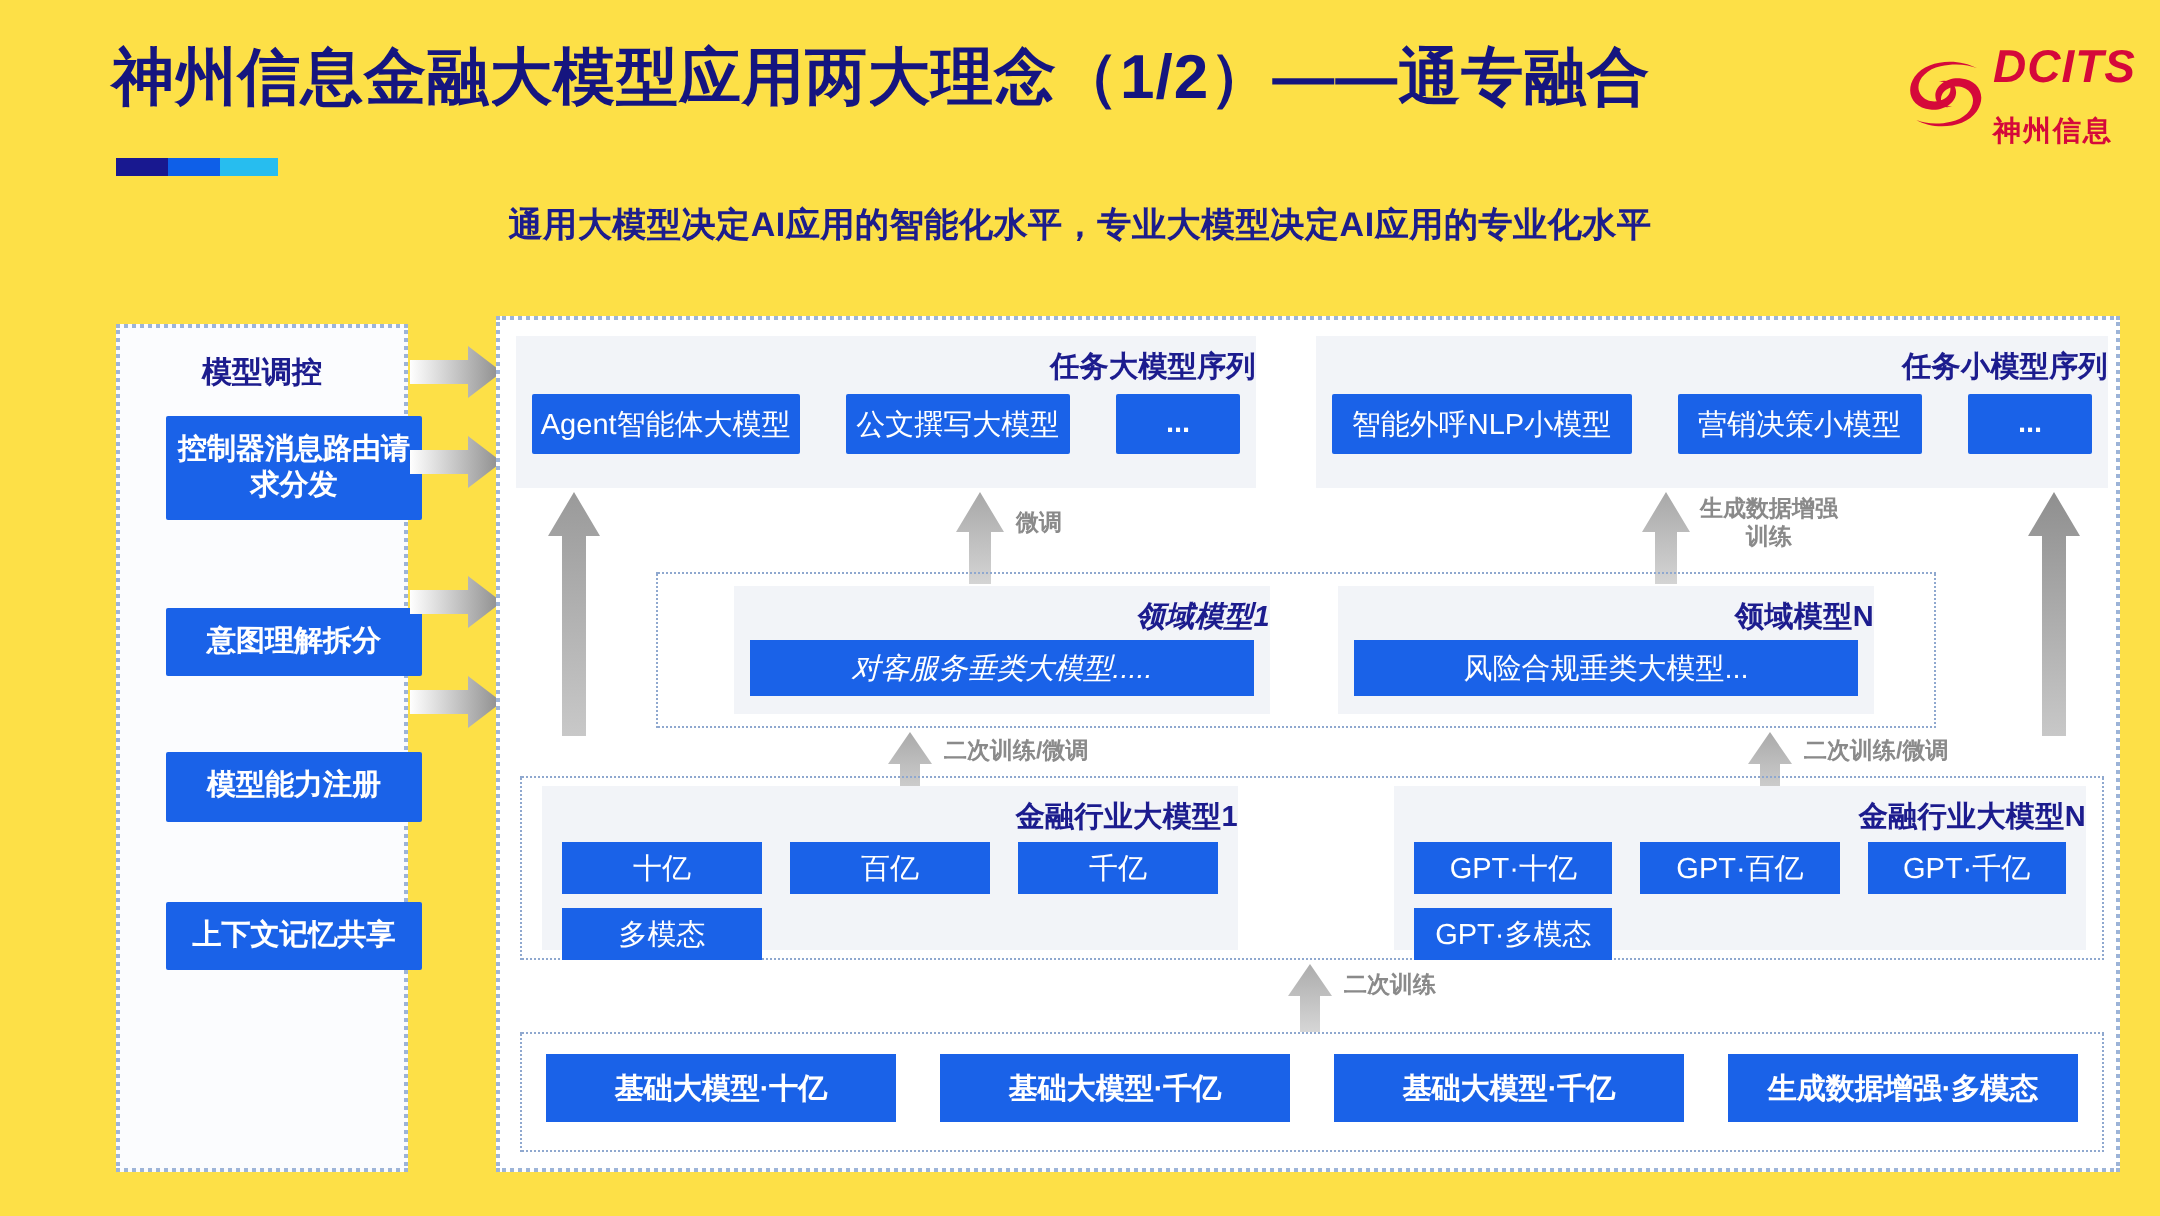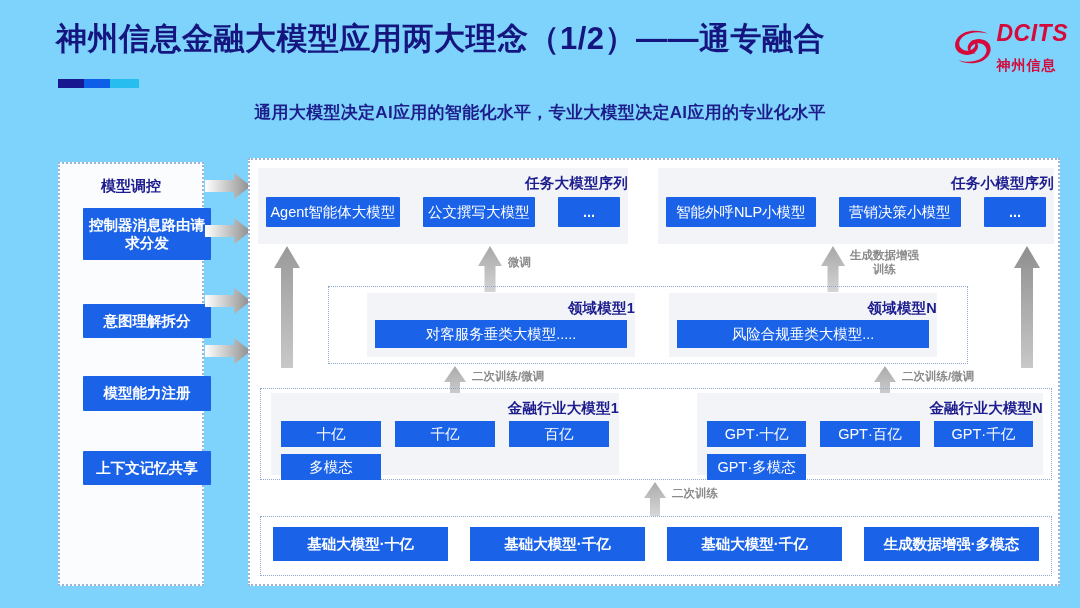--- a/index.html
+++ b/index.html
@@ -2,21 +2,21 @@
 <html><head>
 <meta charset="utf-8">
 <style>
   * { box-sizing: border-box; margin: 0; padding: 0; }
   html, body {
     width: 1080px; height: 608px;
     background: #ffffff;
     font-family: "Liberation Sans", "DejaVu Sans", sans-serif;
     overflow: hidden;
   }
-  #slide { position: relative; width: 1080px; height: 608px; background: #7dd3fc; padding-left: 13px; }
+  #slide { position: relative; width: 1080px; height: 608px; background: #fde047; padding-left: 13px; }
 
   
   .title {
     position: absolute; left: 56px; top: 18px;
     font-size: 31px; font-weight: bold; letter-spacing: .5px;
     color: #15157F; white-space: nowrap;
   }
   .title-bar { position: absolute; left: 58px; top: 79px; display: flex; height: 9px; }
   .title-bar i { display: block; height: 9px; }
   .tb1 { width: 26px; background: #181890; }
@@ -238,21 +238,21 @@
       <defs>
           <linearGradient id="vg4" x1="0" y1="1" x2="0" y2="0">
         <stop offset="0" stop-color="#C8C8C8"></stop>
             <stop offset="1" stop-color="#8F8F8F"></stop>
           </linearGradient>
         </defs>
       <path d="M13 0 L26 22 H19 V122 H7 V22 H0 Z" fill="url(#vg4)"></path>
     </svg>
 
     <div class="dashwrap" style="left:78px; top:126px; width:640px; height:78px;">
-      <div class="dm-inner" style="left:38px; top:6px; width:268px; height:64px;">
+      <div class="dm-inner" style="left:38px; top:6px; width:268px; height:64px;font-style:italic;">
         <div class="gbox-title">领域模型1</div>
         <div class="dm-chip">对客服务垂类大模型.....</div>
       </div>
       <div class="dm-inner" style="left:340px; top:6px; width:268px; height:64px;">
         <div class="gbox-title">领域模型N</div>
         <div class="dm-chip">风险合规垂类大模型...</div>
       </div>
     </div>
 
     <svg class="varrow" style="left:194px; top:206px; width:22px; height:34px;" viewBox="0 0 22 34">
@@ -275,22 +275,22 @@
         </defs>
       <path d="M11 0 L22 16 H16 V34 H6 V16 H0 Z" fill="url(#vg6)"></path>
     </svg>
     <div class="alabel" style="left:652px; top:210px;">二次训练/微调</div>
 
     <div class="dashwrap" style="left:10px; top:228px; width:792px; height:92px;">
       <div class="gbox" style="left:10px; top:4px; width:348px; height:82px;">
         <div class="gbox-title">金融行业大模型1</div>
         <div class="grid2">
           <div class="gcell">十亿</div>
+          <div class="gcell">百亿</div>
           <div class="gcell">千亿</div>
-          <div class="gcell">百亿</div>
           <div class="gcell">多模态</div>
         </div>
       </div>
       <div class="gbox" style="left:436px; top:4px; width:346px; height:82px;">
         <div class="gbox-title">金融行业大模型N</div>
         <div class="grid2">
           <div class="gcell">GPT·十亿</div>
           <div class="gcell">GPT·百亿</div>
           <div class="gcell">GPT·千亿</div>
           <div class="gcell">GPT·多模态</div>

